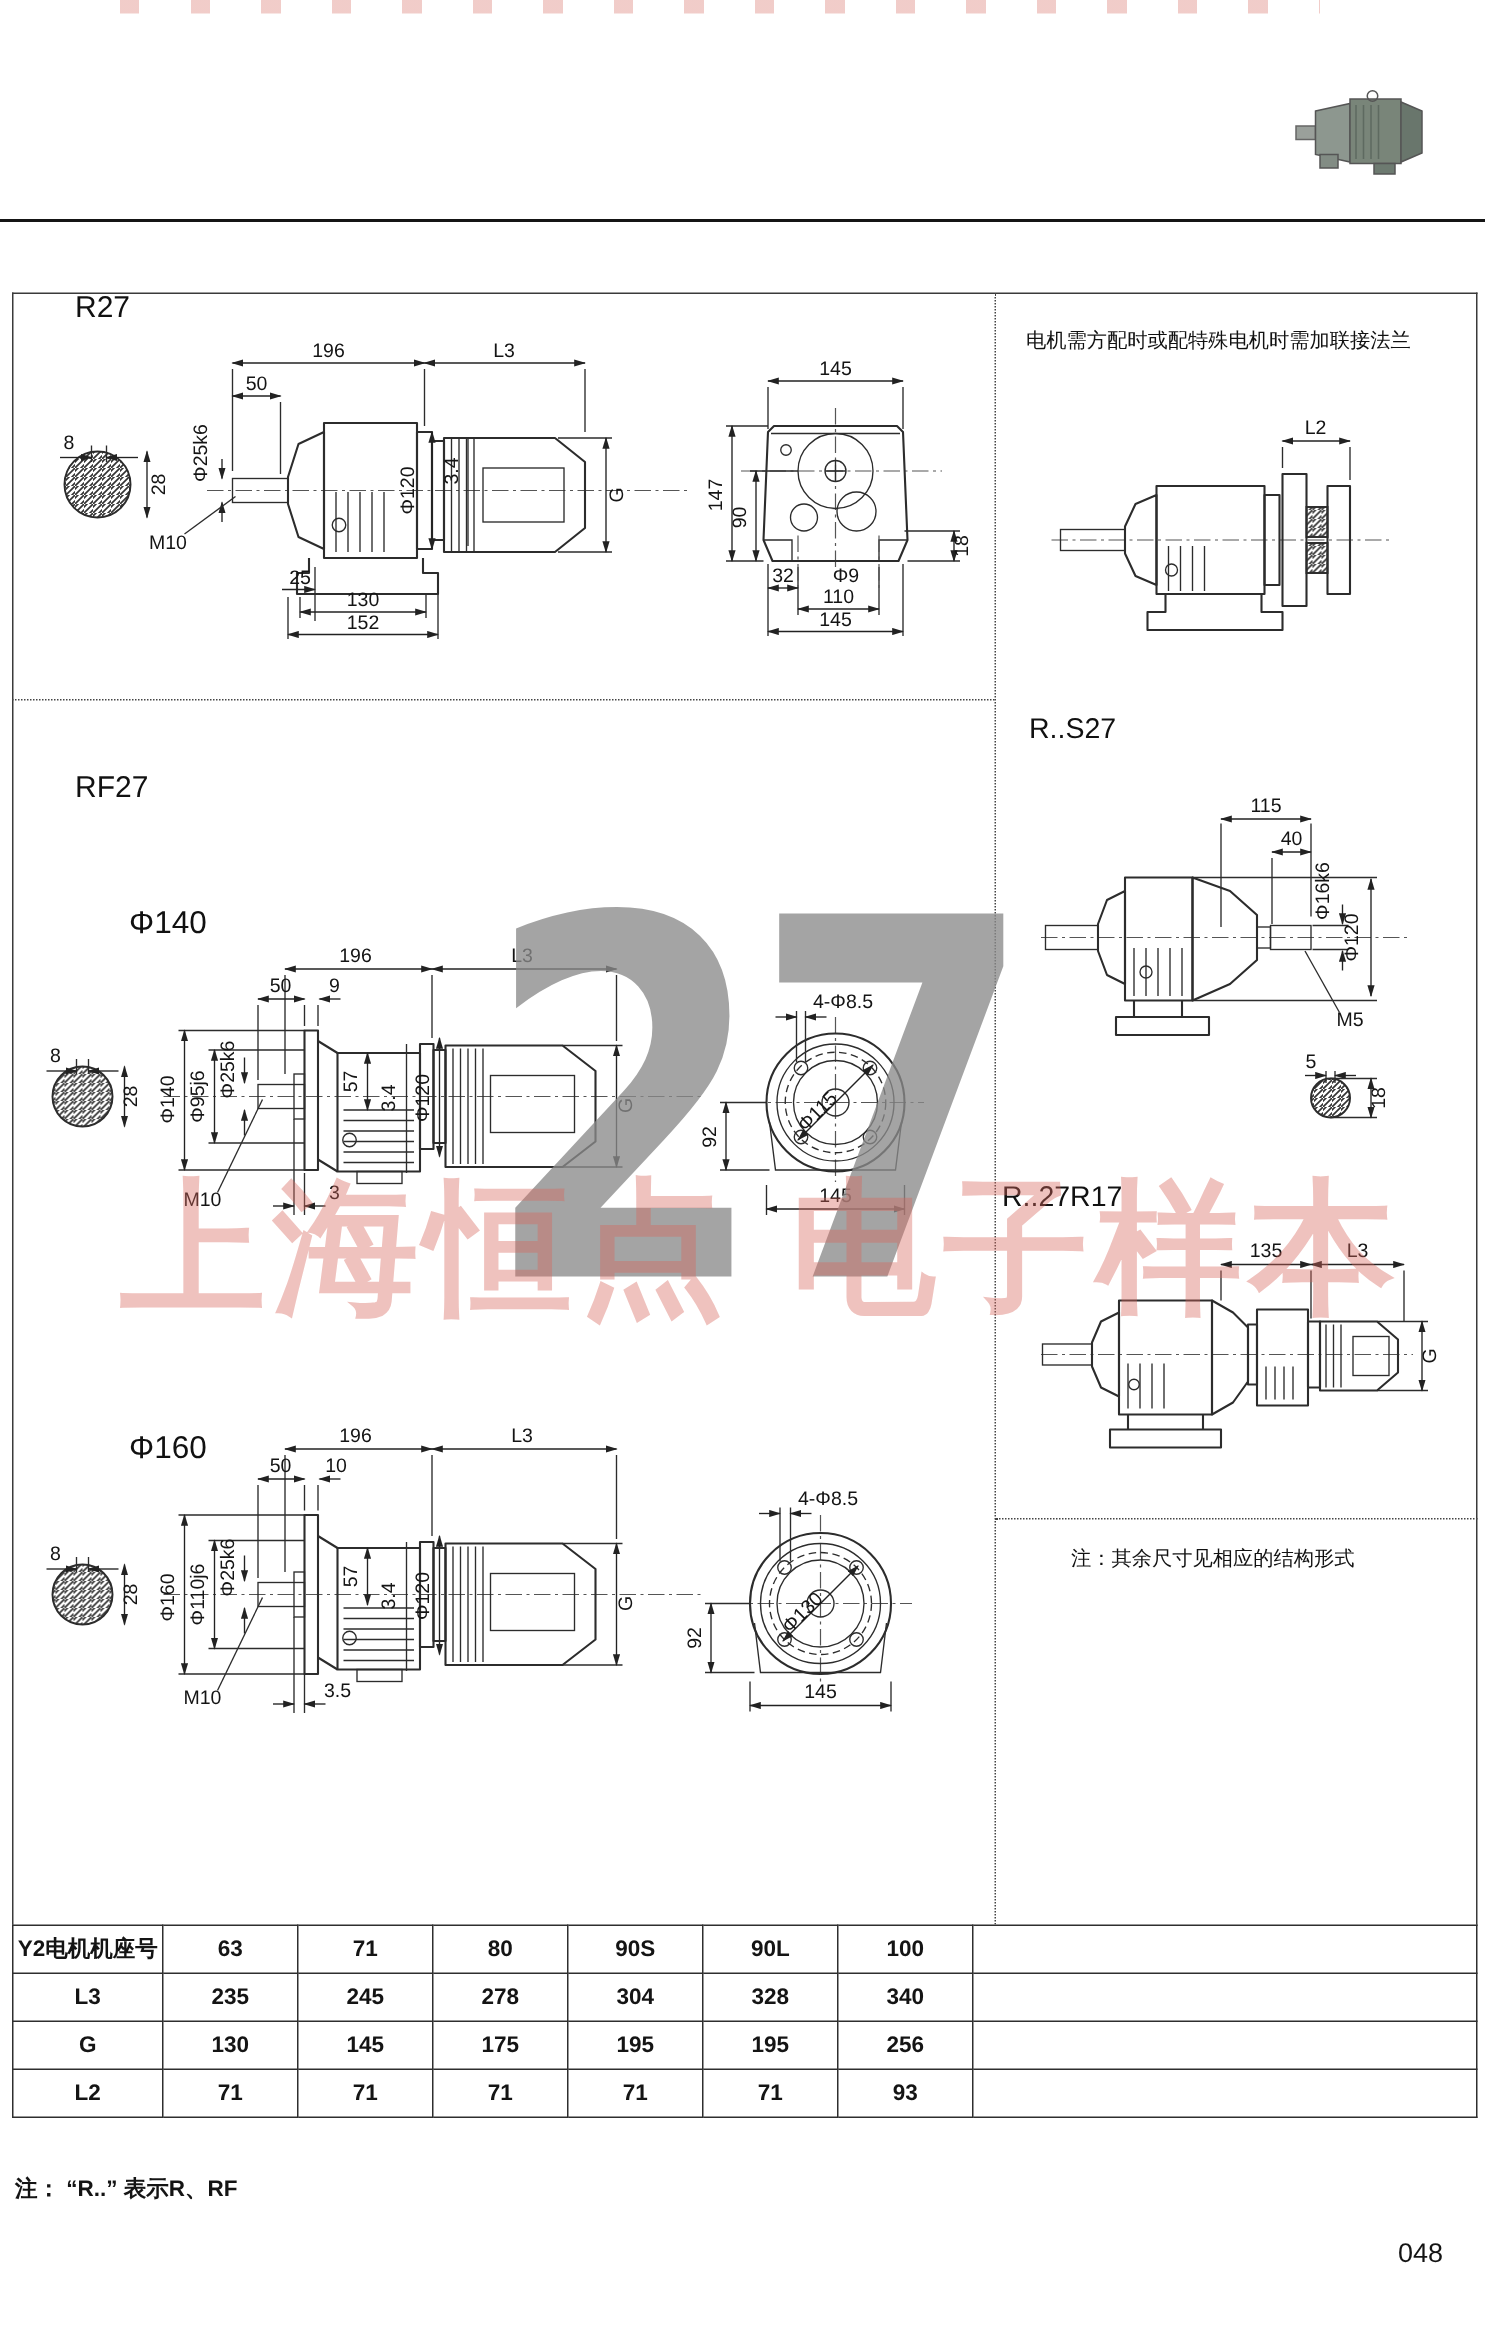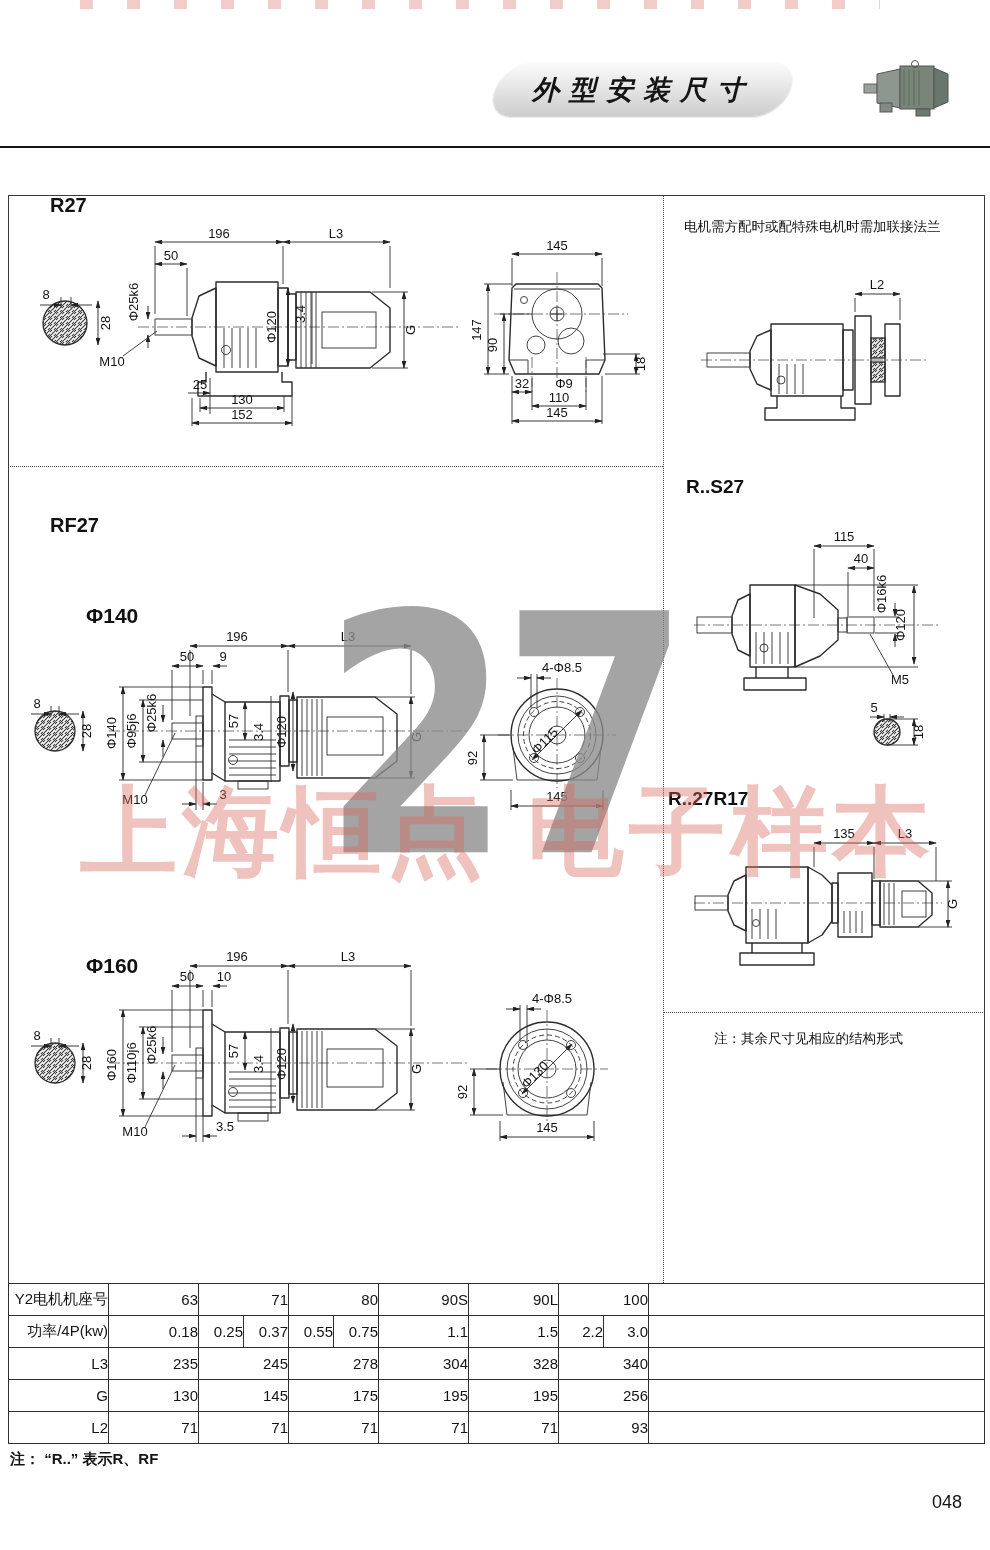--- a/index.html
+++ b/index.html
@@ -15,21 +15,21 @@
   .hdr-title{position:absolute;inset:0;display:flex;align-items:center;justify-content:center;
     font-size:27px;font-weight:bold;font-style:italic;letter-spacing:10px;color:#151515}
   .hdr-rule{position:absolute;left:0;top:146px;width:990px;height:2px;background:#151515}
   
   .content-box{position:absolute;left:8px;top:195px;width:975px;height:1088px;
     border:1.5px solid #3a3a3a;border-bottom:none}
   .vdiv{position:absolute;left:663px;top:195px;height:1088px;width:0;border-left:1.6px dotted #444;z-index:3}
   .hdiv-left{position:absolute;left:8px;top:466px;width:655px;height:0;border-top:1.6px dotted #444;z-index:3}
   .hdiv-right{position:absolute;left:663px;top:1012px;width:322px;height:0;border-top:1.6px dotted #444;z-index:3}
   
-  .title{position:absolute;font-weight:bold;color:#111;z-index:4}
+  .title{position:absolute;font-weight:normal;color:#111;z-index:4}
   .notetxt{position:absolute;font-weight:normal;color:#111;z-index:4;font-size:13.5px;white-space:nowrap}
   
   .wm27{position:absolute;left:322px;top:596px;font-size:272px;line-height:232px;font-weight:bold;
     color:rgba(138,138,138,.78);z-index:5;transform:scaleY(1.22);transform-origin:0 0;
     letter-spacing:-10px;font-family:"DejaVu Sans",sans-serif;pointer-events:none}
   .wmred{position:absolute;left:80px;top:768px;font-size:97px;font-weight:bold;
     color:rgba(216,102,92,.40);z-index:6;letter-spacing:5px;white-space:nowrap;
     font-family:"DejaVu Sans",sans-serif;pointer-events:none}
   
   svg.dwg{position:absolute;z-index:2;overflow:visible}
@@ -37,22 +37,22 @@
   .dt{text-anchor:middle}
   .ol{fill:none;stroke:#2c2c2c;stroke-width:1.4;stroke-linejoin:round}
   .thin{fill:none;stroke:#2c2c2c;stroke-width:.9}
   .dim{fill:none;stroke:#222;stroke-width:.9}
   .cl{fill:none;stroke:#555;stroke-width:.8;stroke-dasharray:11 3 2 3}
   .bcirc{stroke-dasharray:5 3}
   .hatchf{fill:url(#hat);stroke:#2c2c2c;stroke-width:1.3}
   
   .dim-table{position:absolute;left:8px;top:1283px;width:977px;border-collapse:collapse;
     table-layout:fixed;font-size:15px;z-index:4;background:#fff}
-  .dim-table th,.dim-table td{border:1.6px solid #2e2e2e;text-align:right;height:31px;
-    padding:0;font-weight:normal;overflow:hidden}
+  .dim-table th,.dim-table td{border:1.6px solid #2e2e2e;text-align:center;height:31px;
+    padding:0;font-weight:bold;overflow:hidden}
   .footnote{position:absolute;left:10px;top:1450px;font-size:15px;font-weight:bold;z-index:4}
   .pagenum{position:absolute;right:28px;top:1492px;font-size:18px;z-index:4}
 </style>
 </head>
 <body>
 
 <div id="page">
 
   <svg width="0" height="0" style="position:absolute">
     <defs>
@@ -60,24 +60,20 @@
         <path d="M0,0 L10,3 L0,6 Z" fill="#222"></path>
       </marker>
       <pattern id="hat" width="6" height="6" patternUnits="userSpaceOnUse">
         <path d="M-1,7 L7,-1 M2,8 L8,2 M-2,4 L4,-2" stroke="#333" stroke-width="1.1" fill="none"></path>
       </pattern>
     </defs>
   </svg>
 
   <div class="top-strip"></div>
 
-  <div class="hdr-bubble">
-    <div class="bg"></div>
-    <div class="hdr-title">外型安装尺寸</div>
-  </div>
   <svg class="abs" style="left:858px;top:56px;z-index:2" width="100" height="64" viewBox="0 0 100 64">
     <rect x="6" y="28" width="13" height="9" fill="#9aa09b" stroke="#666"></rect>
     <path d="M19,18 L42,13 L42,52 L19,47 Z" fill="#8d978f" stroke="#555"></path>
     <rect x="42" y="10" width="34" height="43" fill="#798579" stroke="#555"></rect>
     <path d="M76,12 L90,18 L90,46 L76,52 Z" fill="#69766c" stroke="#555"></path>
     <path d="M46,14 V50 M51,14 V50 M56,14 V50 M61,14 V50" stroke="#5e6a60" stroke-width="1" fill="none"></path>
     <circle cx="57" cy="8" r="3.5" fill="none" stroke="#555"></circle>
     <rect x="22" y="47" width="12" height="9" fill="#828c84" stroke="#555"></rect>
     <rect x="58" y="53" width="14" height="7" fill="#6d7a70" stroke="#555"></rect>
   </svg>
@@ -481,33 +477,20 @@
       <th>Y2电机机座号</th>
       <td colspan="2">63</td>
       <td colspan="2">71</td>
       <td colspan="2">80</td>
       <td colspan="2">90S</td>
       <td colspan="2">90L</td>
       <td colspan="2">100</td>
       <td></td>
     </tr>
     <tr>
-      <th>功率/4P(kw)</th>
-      <td colspan="2">0.18</td>
-      <td>0.25</td>
-      <td>0.37</td>
-      <td>0.55</td>
-      <td>0.75</td>
-      <td colspan="2">1.1</td>
-      <td colspan="2">1.5</td>
-      <td>2.2</td>
-      <td>3.0</td>
-      <td></td>
-    </tr>
-    <tr>
       <th>L3</th>
       <td colspan="2">235</td>
       <td colspan="2">245</td>
       <td colspan="2">278</td>
       <td colspan="2">304</td>
       <td colspan="2">328</td>
       <td colspan="2">340</td>
       <td></td>
     </tr>
     <tr>

